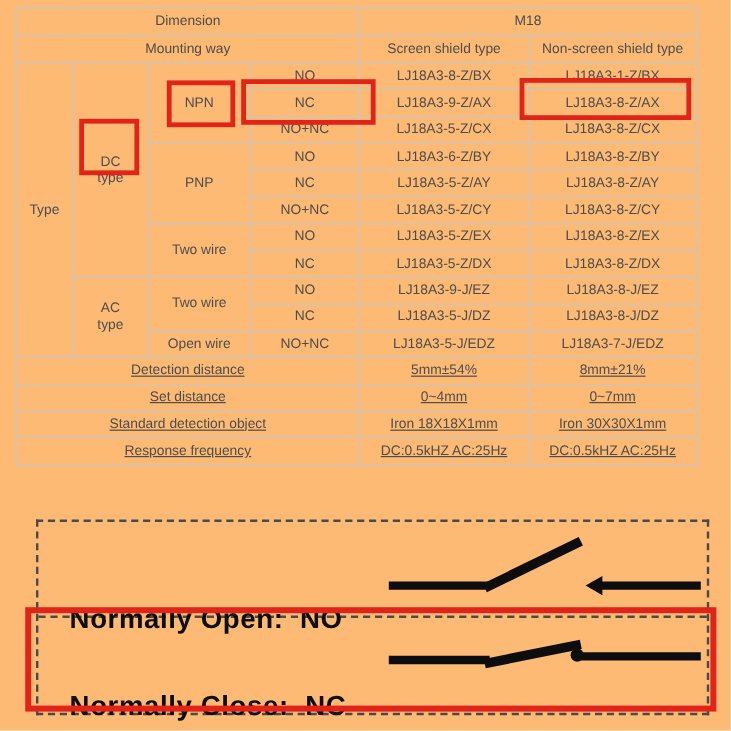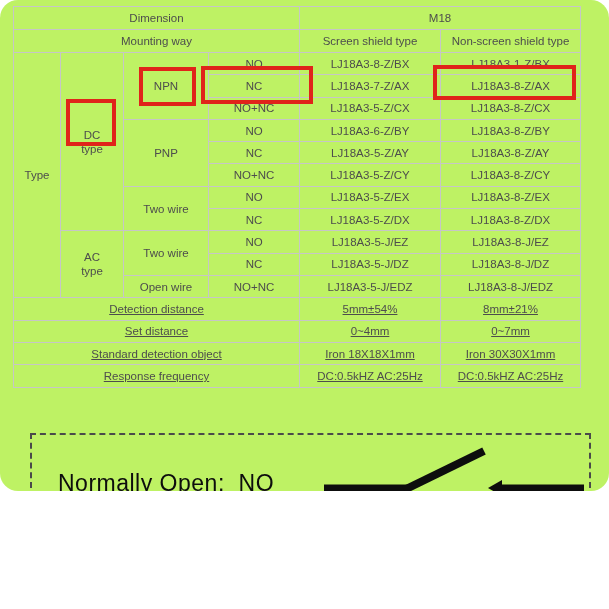--- a/index.html
+++ b/index.html
@@ -1,17 +1,17 @@
 <!DOCTYPE html>
 <html><head>
 <meta charset="utf-8">
 <style>
   html,body{margin:0;padding:0;background:#ffffff;}
-  #page{position:relative;width:609px;height:491px;background:#bef264;
-        font-family:"Liberation Sans",sans-serif;color:#4d4d4d;overflow:hidden;border-radius:18px;}
+  #page{position:relative;width:609px;height:609px;background:#fdba74;
+        font-family:"Liberation Sans",sans-serif;color:#4d4d4d;overflow:hidden;}
 
   
   #spec-table{position:absolute;left:13px;top:6px;border-collapse:collapse;table-layout:fixed;}
   #spec-table td{border:1px solid #c6c6c6;text-align:center;vertical-align:middle;
                  font-size:11.5px;color:#4d4d4d;padding:0;overflow:hidden;white-space:nowrap;}
   tr.hrow{height:23px;}
   tr.drow{height:22.3px;}
   tr.srow{height:22.4px;text-decoration:underline;}
   td.vtop{vertical-align:top;}
   td.type-cell{padding-top:92px;}
@@ -25,22 +25,22 @@
   #box-npn{left:139px;top:67px;width:57px;height:39px;}
   #box-nc{left:201px;top:66px;width:112px;height:38px;}
   #box-ax{left:433px;top:65px;width:143px;height:35px;}
   #box-dc{left:66px;top:99px;width:50px;height:47px;}
   #box-nclose{left:21px;top:506px;width:576px;height:87px;border-width:5px;}
 
   
   #legend{position:absolute;left:30px;top:433px;width:561px;height:163px;
           border:2px dashed #4a4a4a;box-sizing:border-box;}
   #legend-divider{position:absolute;left:0;right:0;top:78px;border-top:2px dashed #4a4a4a;}
-  .legend-label{position:absolute;left:26px;font-size:23px;font-weight:normal;color:#0d0d0d;
-                white-space:pre;letter-spacing:0.5px;}
+  .legend-label{position:absolute;left:26px;font-size:23px;font-weight:bold;color:#0d0d0d;
+                white-space:pre;letter-spacing:0.5px;margin-top:32px;}
   #no-label{top:35px;}
   #nc-label{top:108px;}
   .switch-svg{position:absolute;}
   #no-switch{left:286px;top:8px;}
   #nc-switch{left:286px;top:94px;}
 </style>
 </head>
 <body>
 
 <div id="page">
@@ -71,21 +71,21 @@
         <span>DC</span>
         <span>type</span>
       </td>
       <td rowspan="3">NPN</td>
       <td>NO</td>
       <td>LJ18A3-8-Z/BX</td>
       <td class="blue">LJ18A3-1-Z/BX</td>
     </tr>
     <tr class="drow">
       <td>NC</td>
-      <td>LJ18A3-7-Z/AX</td>
+      <td>LJ18A3-9-Z/AX</td>
       <td class="blue">LJ18A3-8-Z/AX</td>
     </tr>
     <tr class="drow">
       <td>NO+NC</td>
       <td>LJ18A3-5-Z/CX</td>
       <td class="blue">LJ18A3-8-Z/CX</td>
     </tr>
     <tr class="drow">
       <td rowspan="3">PNP</td>
       <td>NO</td>
@@ -113,33 +113,33 @@
       <td>LJ18A3-5-Z/DX</td>
       <td>LJ18A3-8-Z/DX</td>
     </tr>
     <tr class="drow">
       <td rowspan="3" class="two-line">
         <span>AC</span>
         <span>type</span>
       </td>
       <td rowspan="2">Two wire</td>
       <td>NO</td>
-      <td>LJ18A3-5-J/EZ</td>
+      <td>LJ18A3-9-J/EZ</td>
       <td>LJ18A3-8-J/EZ</td>
     </tr>
     <tr class="drow">
       <td>NC</td>
       <td>LJ18A3-5-J/DZ</td>
       <td>LJ18A3-8-J/DZ</td>
     </tr>
     <tr class="drow">
       <td>Open wire</td>
       <td>NO+NC</td>
       <td>LJ18A3-5-J/EDZ</td>
-      <td>LJ18A3-8-J/EDZ</td>
+      <td>LJ18A3-7-J/EDZ</td>
     </tr>
 
     <tr class="srow">
       <td colspan="4">Detection distance</td>
       <td>5mm±54%</td>
       <td>8mm±21%</td>
     </tr>
     <tr class="srow">
       <td colspan="4">Set distance</td>
       <td>0~4mm</td>
@@ -167,20 +167,21 @@
     <div id="legend-divider"></div>
 
     <div class="legend-label" id="no-label">Normally Open:  NO</div>
     <svg class="switch-svg" id="no-switch" width="270" height="60" viewBox="0 0 270 60">
       <line x1="6" y1="45" x2="90" y2="45" stroke="#0d0d0d" stroke-width="7"></line>
       <line x1="86" y1="47" x2="166" y2="8" stroke="#0d0d0d" stroke-width="8"></line>
       <polygon points="170,45 184,37 184,53" fill="#0d0d0d"></polygon>
       <line x1="182" y1="45" x2="266" y2="45" stroke="#0d0d0d" stroke-width="7"></line>
     </svg>
 
+    <div class="legend-label" id="nc-label">Normally Close:  NC</div>
     <svg class="switch-svg" id="nc-switch" width="270" height="35" viewBox="0 0 270 35">
       <line x1="6" y1="21" x2="90" y2="21" stroke="#0d0d0d" stroke-width="7"></line>
       <line x1="86" y1="24" x2="166" y2="8" stroke="#0d0d0d" stroke-width="8"></line>
       <circle cx="163" cy="17" r="5.5" fill="#0d0d0d"></circle>
       <line x1="161" y1="18" x2="266" y2="18" stroke="#0d0d0d" stroke-width="7"></line>
     </svg>
   </div>
 
   <div class="redbox" id="box-nclose"></div>
 

